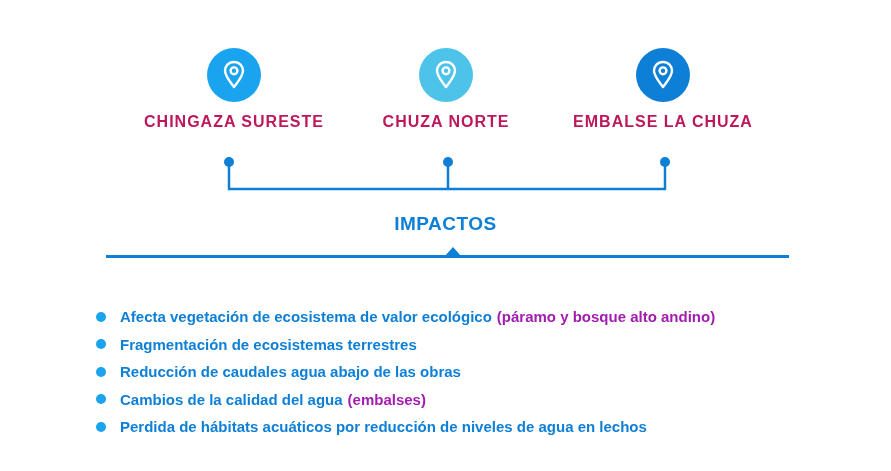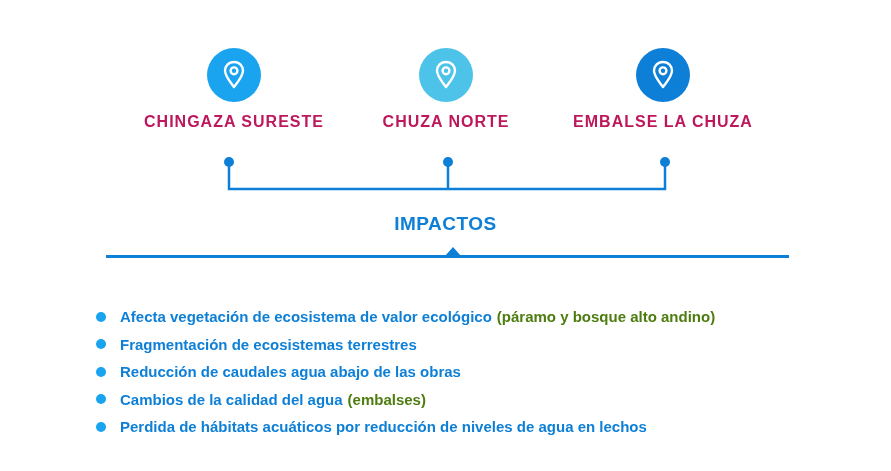--- a/index.html
+++ b/index.html
@@ -14,21 +14,21 @@
   .title { position: absolute; left: 0; width: 891px; top: 213px; text-align: center;
            font-weight: 700; font-size: 19px; color: #0d7fd6; letter-spacing: 0.5px; }
   .hline { position: absolute; left: 106px; top: 255px; width: 683px; height: 3px; background: #0d7fd6; }
   .tri { position: absolute; left: 445px; top: 247px; width: 0; height: 0;
          border-left: 8px solid transparent; border-right: 8px solid transparent;
          border-bottom: 9px solid #0d7fd6; }
   ul.impacts { position: absolute; left: 80px; top: 287px; margin: 16px; padding: 0; list-style: none; }
   ul.impacts li { height: 27.5px; display: flex; align-items: center; font-weight: 700;
                   font-size: 15px; color: #0d7fd6; white-space: nowrap; }
   .bullet { width: 10px; height: 10px; border-radius: 50%; background: #1aa3ef; margin-right: 14px; flex: none; }
-  .hl { color: #4d7c0f; margin-left: 5px; }
+  .hl { color: #a21caf; margin-left: 5px; }
 </style>
 </head>
 <body>
 
 <div class="loc" style="left:114px;">
   <div class="pin-circle" style="background:#1aa3ef;">
     <svg viewBox="0 0 24 30">
       <path d="M12 2C6.5 2 3 6 3 10.8c0 5.6 6.5 12.6 9 16.2 2.5-3.6 9-10.6 9-16.2C21 6 17.5 2 12 2z" fill="none" stroke="#fff" stroke-width="2.4" stroke-linejoin="round"></path>
       <circle cx="12" cy="10.8" r="3.4" fill="none" stroke="#fff" stroke-width="2.4"></circle>
     </svg>

